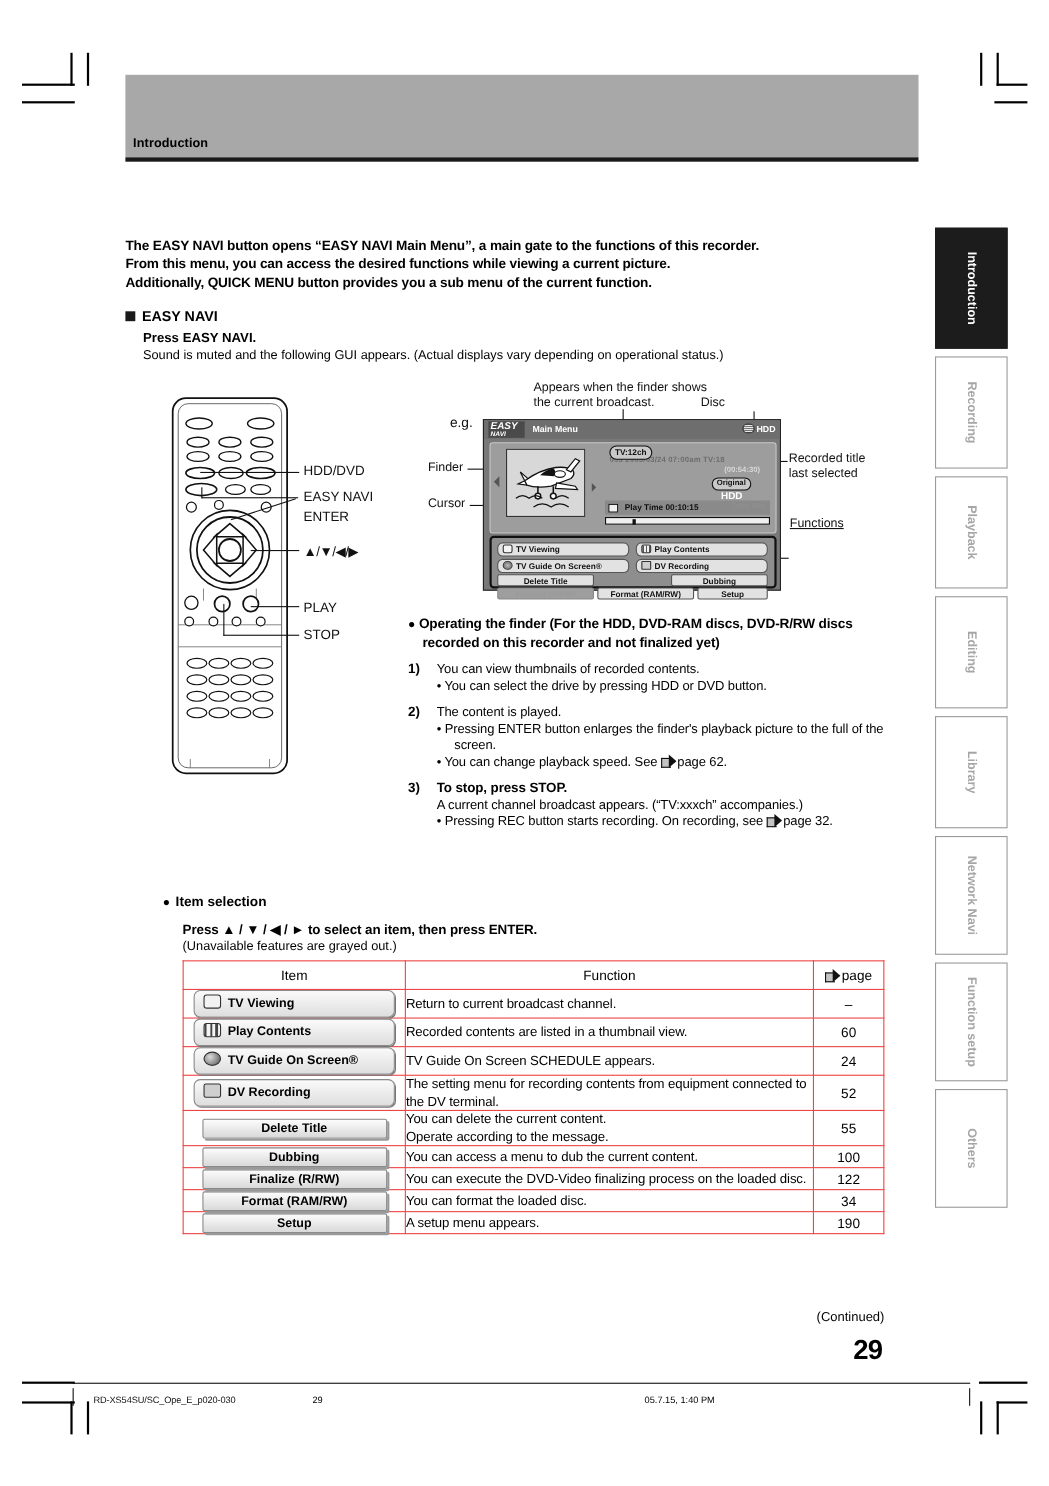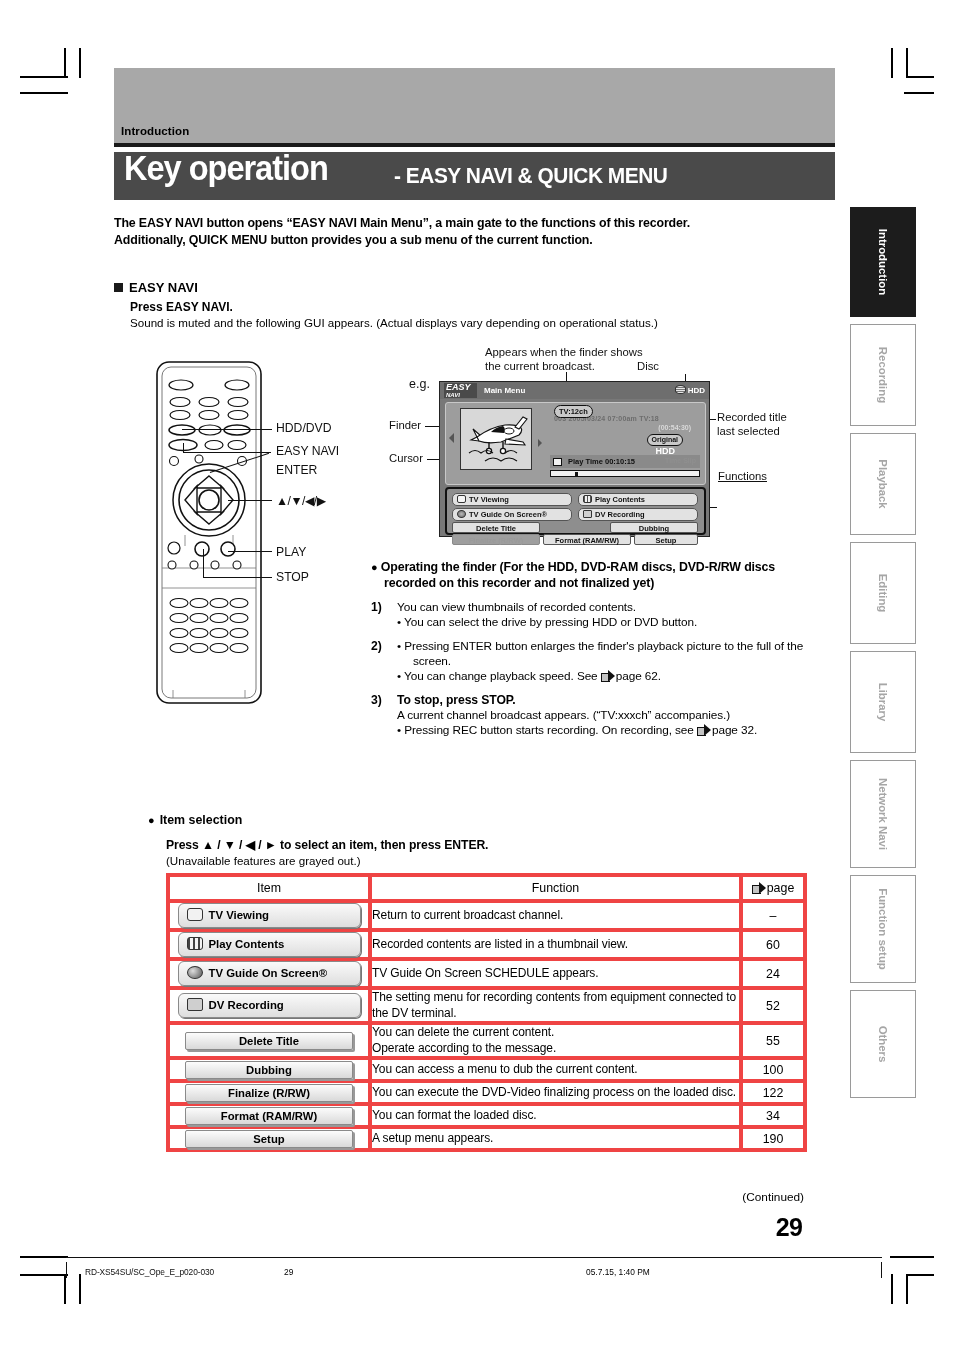--- a/index.html
+++ b/index.html
@@ -158,21 +158,21 @@
   .itemsel { position:absolute; left:148px; top:813px; font-size:12.4px; font-weight:bold; }
   .itemsel .dot { font-size:11px; margin-right:5px;}
   .pressline { position:absolute; left:166px; top:838px; font-size:12.2px; font-weight:bold; letter-spacing:-.1px;}
   .unavail { position:absolute; left:166px; top:854px; font-size:11.6px; }
 
   
   table.t {
     position:absolute; left:166px; top:873px; width:637px;
     border-collapse:collapse; table-layout:fixed;
   }
-  table.t td, table.t th { border:4px solid #ef4444; padding:0; vertical-align:middle; }
+  table.t td, table.t th { border:1px solid #ef4444; padding:0; vertical-align:middle; }
   table.t th { font-weight:normal; font-size:12.4px; height:26px; }
   .c1 { width:202px; }
   .c2 { width:371px; }
   .c3 { width:64px; }
   td.fn { font-size:12px; padding:4px 7px; line-height:15.5px; letter-spacing:-.1px;}
   td.pg { font-size:12.4px; text-align:center; }
   td.itemcell { padding:5px 0 5px 0; text-align:center; }
 
   .mbtn {
     display:inline-block; width:183px; height:25px; line-height:23px;
@@ -241,27 +241,24 @@
 
   <div class="cm" style="left:890px;top:1256px;width:44px;height:2px;"></div>
   <div class="cm" style="left:906px;top:1274px;width:28px;height:2px;"></div>
   <div class="cm" style="left:891px;top:1274px;width:2px;height:30px;"></div>
   <div class="cm" style="left:906px;top:1274px;width:2px;height:30px;"></div>
 
   <div class="grayband">
     <div class="sec">Introduction</div>
   </div>
   <div class="blackrule"></div>
-  <div class="titlebar">
-    <div class="t1">Key operation</div>
-    <div class="t2">- EASY NAVI &amp; QUICK MENU</div>
-  </div>
 
   <div class="intro-lines">
     <div>The EASY NAVI button opens “EASY NAVI Main Menu”, a main gate to the functions of this recorder.</div>
+    <div>From this menu, you can access the desired functions while viewing a current picture.</div>
     <div>Additionally, QUICK MENU button provides you a sub menu of the current function.</div>
   </div>
 
   <div class="sqhead">
     <span class="sq"></span><span>EASY NAVI</span>
   </div>
   <div class="press-easy">Press EASY NAVI.</div>
   <div class="sound-muted">Sound is muted and the following GUI appears. (Actual displays vary depending on operational status.)</div>
 
   <svg class="remote" width="120" height="345" viewBox="0 0 120 345">
@@ -454,20 +451,21 @@
     </div>
 
     <div class="step">
       <span class="num">1)</span>
       <div class="sbody">You can view thumbnails of recorded contents.</div>
       <div class="sdash">• You can select the drive by pressing HDD or DVD button.</div>
     </div>
 
     <div class="step">
       <span class="num">2)</span>
+      <div class="sbody">The content is played.</div>
       <div class="sdash2">•   Pressing ENTER button enlarges the finder's playback picture to the full of the screen.</div>
       <div class="sdash2">
         <span>•   You can change playback speed. See</span>
         <span class="pgarrow"></span><span>page 62.</span>
       </div>
     </div>
 
     <div class="step">
       <span class="num">3)</span>
       <div class="stitle">To stop, press STOP.</div>

